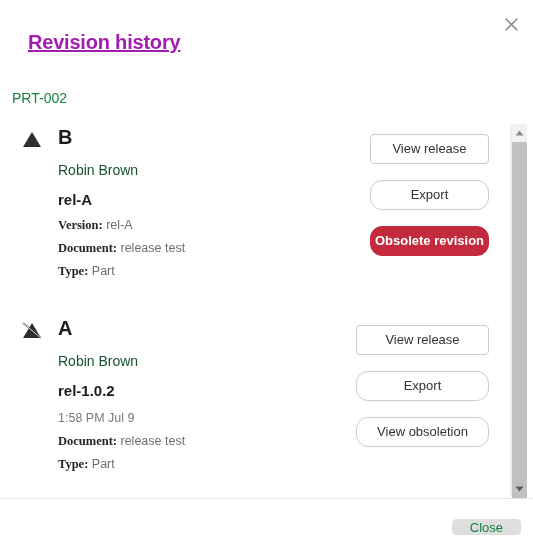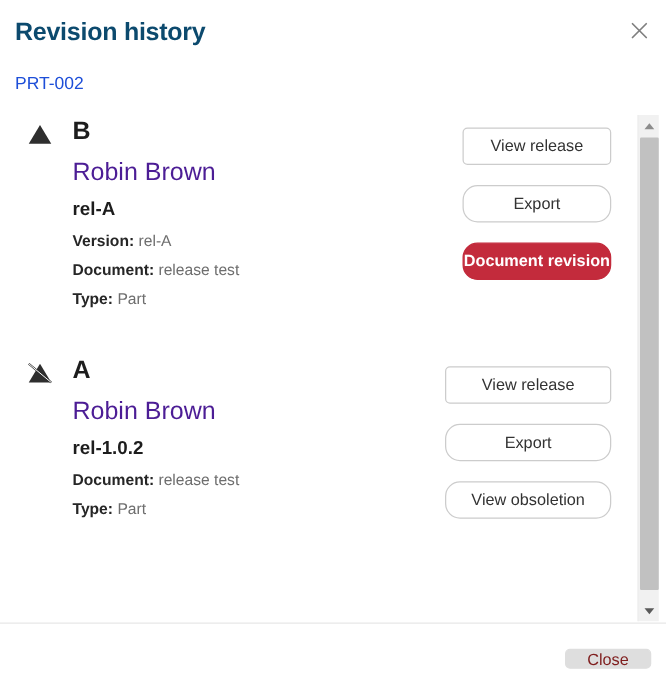--- a/index.html
+++ b/index.html
@@ -28,43 +28,44 @@
   
   .dialog-header {
     position: relative;
     padding: 13px 16px 0 12px;
     flex: 0 0 auto;
   }
   .dialog-title {
     font-size: 20px;
     font-weight: bold;
     letter-spacing: -0.2px;
-    color: #0c4a6e;
+    color: #a21caf;
     line-height: 26px;
-    margin: 0;
+    margin: 16px;
+    text-decoration: underline;
   }
   .close-icon-btn {
     position: absolute;
     top: 12px;
     right: 10px;
     width: 24px;
     height: 24px;
     display: flex;
     align-items: center;
     justify-content: center;
     cursor: pointer;
     background: none;
     border: none;
     padding: 0;
   }
   .close-icon-btn svg { display: block; }
 
   .subtitle {
     font-size: 14px;
-    color: #1d4ed8;
+    color: #15803d;
     line-height: 18px;
     padding: 18px 24px 0 12px;
     flex: 0 0 auto;
   }
 
   
   .body-wrap {
     position: relative;
     flex: 1 1 auto;
     margin-top: 17px;
@@ -106,22 +107,22 @@
   .rev-info { padding-top: 0; }
 
   .rev-letter {
     font-size: 20px;
     font-weight: bold;
     line-height: 26px;
     color: #1d1d1d;
     margin: 0;
   }
   .rev-author {
-    font-size: 20px;
-    color: #4c1d95;
+    font-size: 14px;
+    color: #14532d;
     line-height: 18px;
     margin-top: 11px;
   }
   .rev-release {
     font-size: 15px;
     font-weight: bold;
     color: #1d1d1d;
     line-height: 20px;
     margin-top: 11px;
   }
@@ -133,20 +134,21 @@
   }
   .meta-row {
     font-size: 12.5px;
     line-height: 16px;
     margin-top: 7px;
     color: #6e6e6e;
   }
   .meta-label {
     font-weight: bold;
     color: #262626;
+    font-family: Liberation Serif, serif;
   }
   .meta-value { color: #6e6e6e; }
 
   
   .rev-actions {
     display: flex;
     flex-direction: column;
     align-items: stretch;
     padding-top: 10px;
     padding-right: 0;
@@ -221,21 +223,21 @@
     align-items: center;
     justify-content: flex-end;
     padding-right: 12px;
     background: #ffffff;
   }
   .btn-close {
     font-family: "Liberation Sans", sans-serif;
     font-size: 13px;
     background: #dedede;
     border: 1px solid #dedede;
-    color: #7f1d1d;
+    color: #15803d;
     border-radius: 4px;
     height: 16px;
     padding: 0 17px;
     cursor: pointer;
   }
 </style>
 </head>
 <body>
 
 <div class="dialog">
@@ -274,38 +276,39 @@
               <span class="meta-value">release test</span>
             </div>
             <div class="meta-row">
               <span class="meta-label">Type:</span>
               <span class="meta-value">Part</span>
             </div>
           </div>
           <div class="rev-actions narrow">
             <button class="btn">View release</button>
             <button class="btn">Export</button>
-            <button class="btn btn-danger">Document revision</button>
+            <button class="btn btn-danger">Obsolete revision</button>
           </div>
         </div>
       </div>
 
       <div class="revision">
         <div class="rev-icon">
           <svg width="20" height="17" viewBox="0 0 20 17" aria-hidden="true">
             <path d="M10 1 L19 16 L1 16 Z" fill="#2e2e2e"></path>
             <path d="M1 1 L19 16" stroke="#2e2e2e" stroke-width="1.6" fill="none"></path>
             <path d="M1 1 L19 16" stroke="#ffffff" stroke-width="0.8" fill="none"></path>
           </svg>
         </div>
         <div class="rev-main">
           <div class="rev-info">
             <div class="rev-letter">A</div>
             <div class="rev-author">Robin Brown</div>
             <div class="rev-release">rel-1.0.2</div>
+            <div class="rev-time">1:58 PM Jul 9</div>
             <div class="meta-row">
               <span class="meta-label">Document:</span>
               <span class="meta-value">release test</span>
             </div>
             <div class="meta-row">
               <span class="meta-label">Type:</span>
               <span class="meta-value">Part</span>
             </div>
           </div>
           <div class="rev-actions wide">

